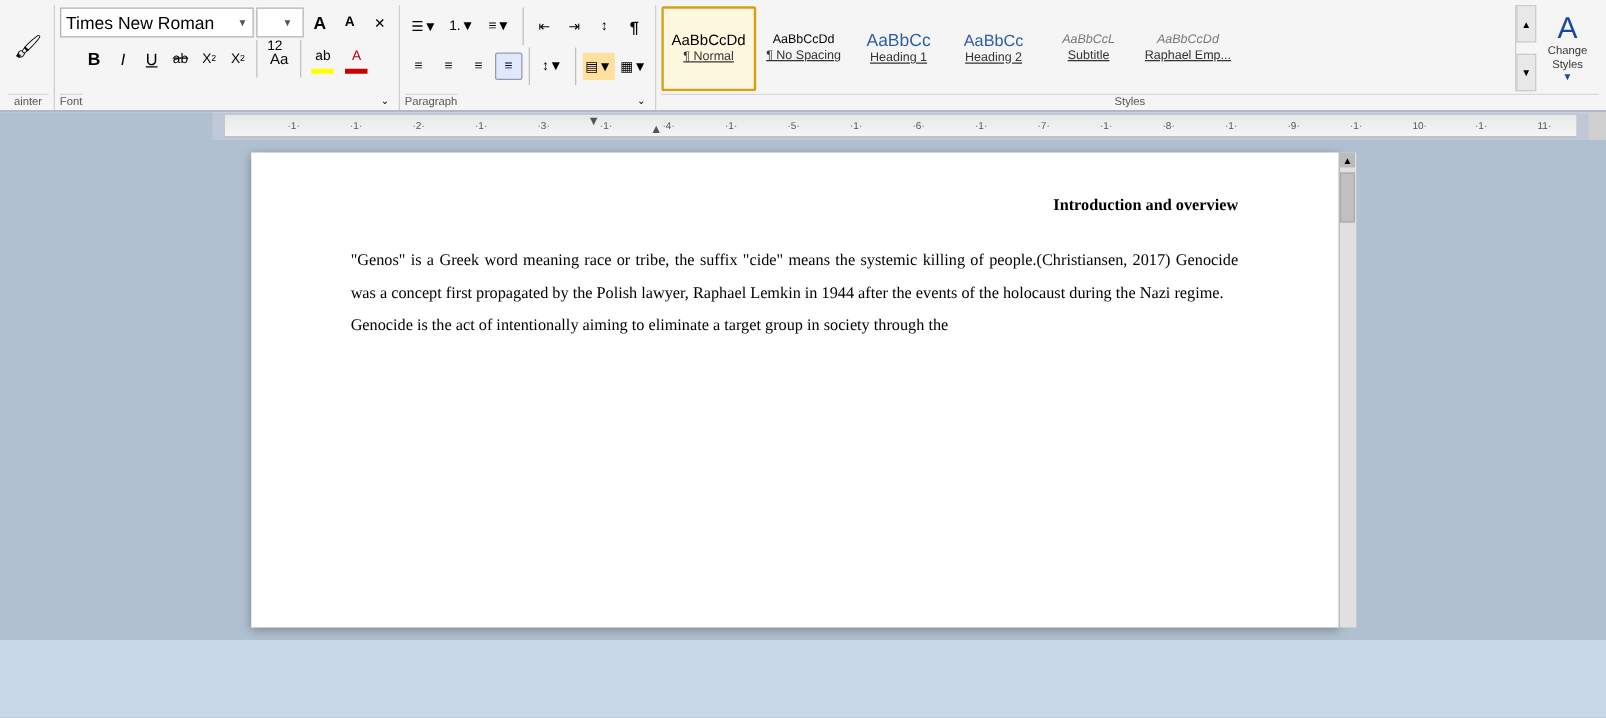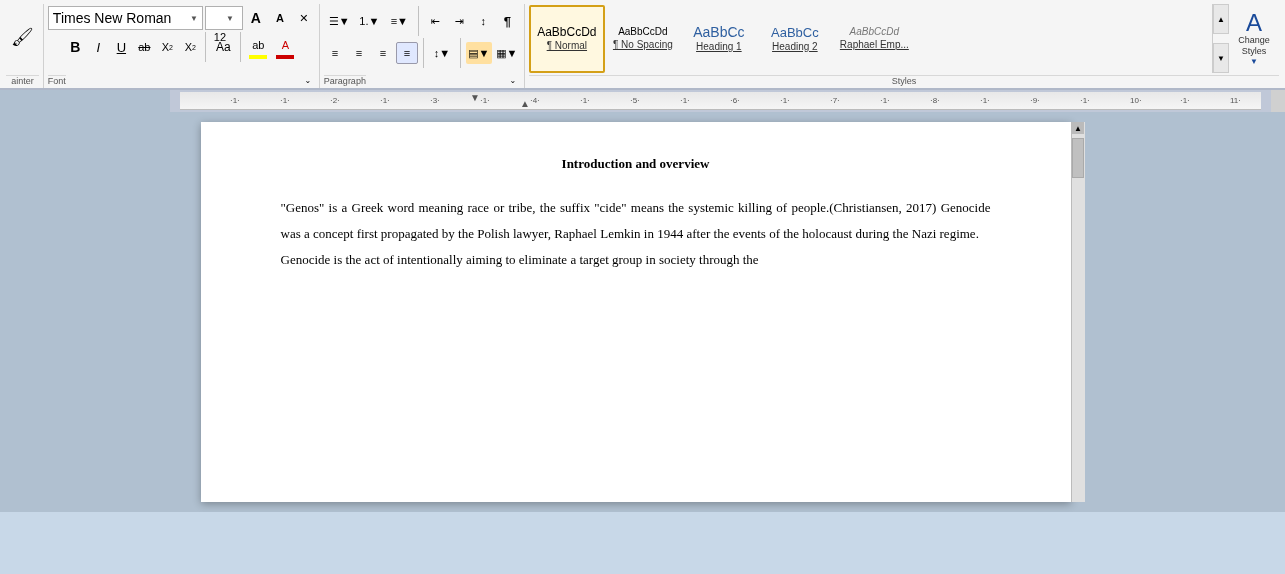--- a/index.html
+++ b/index.html
@@ -161,21 +161,21 @@
     }
 
     .doc-question {
       font-weight: bold;
       margin-bottom: 20px;
       line-height: 2;
     }
 
     .doc-heading {
       font-weight: bold;
-      text-align: center;
+      text-align: right;
       margin-bottom: 20px;
     }
 
     .doc-paragraph {
       line-height: 2;
     }
 
     
     .styles-ribbon-area {
       display: flex;
@@ -342,20 +342,24 @@
             <div class="style-preview" style="font-size:14px; font-weight:normal; color:#2e5fa0;">AaBbCc</div>
             <div class="style-label">Heading 1</div>
           </div>
 
           <div class="style-item">
             <div class="style-preview" style="font-size:13px; font-weight:normal; color:#2e5fa0;">AaBbCc</div>
             <div class="style-label">Heading 2</div>
           </div>
 
 
+          <div class="style-item">
+            <div class="style-preview" style="font-size:10px; color:#777; font-style:italic;">AaBbCcL</div>
+            <div class="style-label">Subtitle</div>
+          </div>
 
           <div class="style-item">
             <div class="style-preview" style="font-size:10px; color:#777; font-style:italic;">AaBbCcDd</div>
             <div class="style-label">Raphael Emp...</div>
           </div>
 
         </div>
 
         <div style="display:flex; flex-direction:column; height:100%; justify-content:space-between; border-left:1px solid #ccc;">
           <button class="scroll-styles-btn" style="height:30px;">▲</button>

